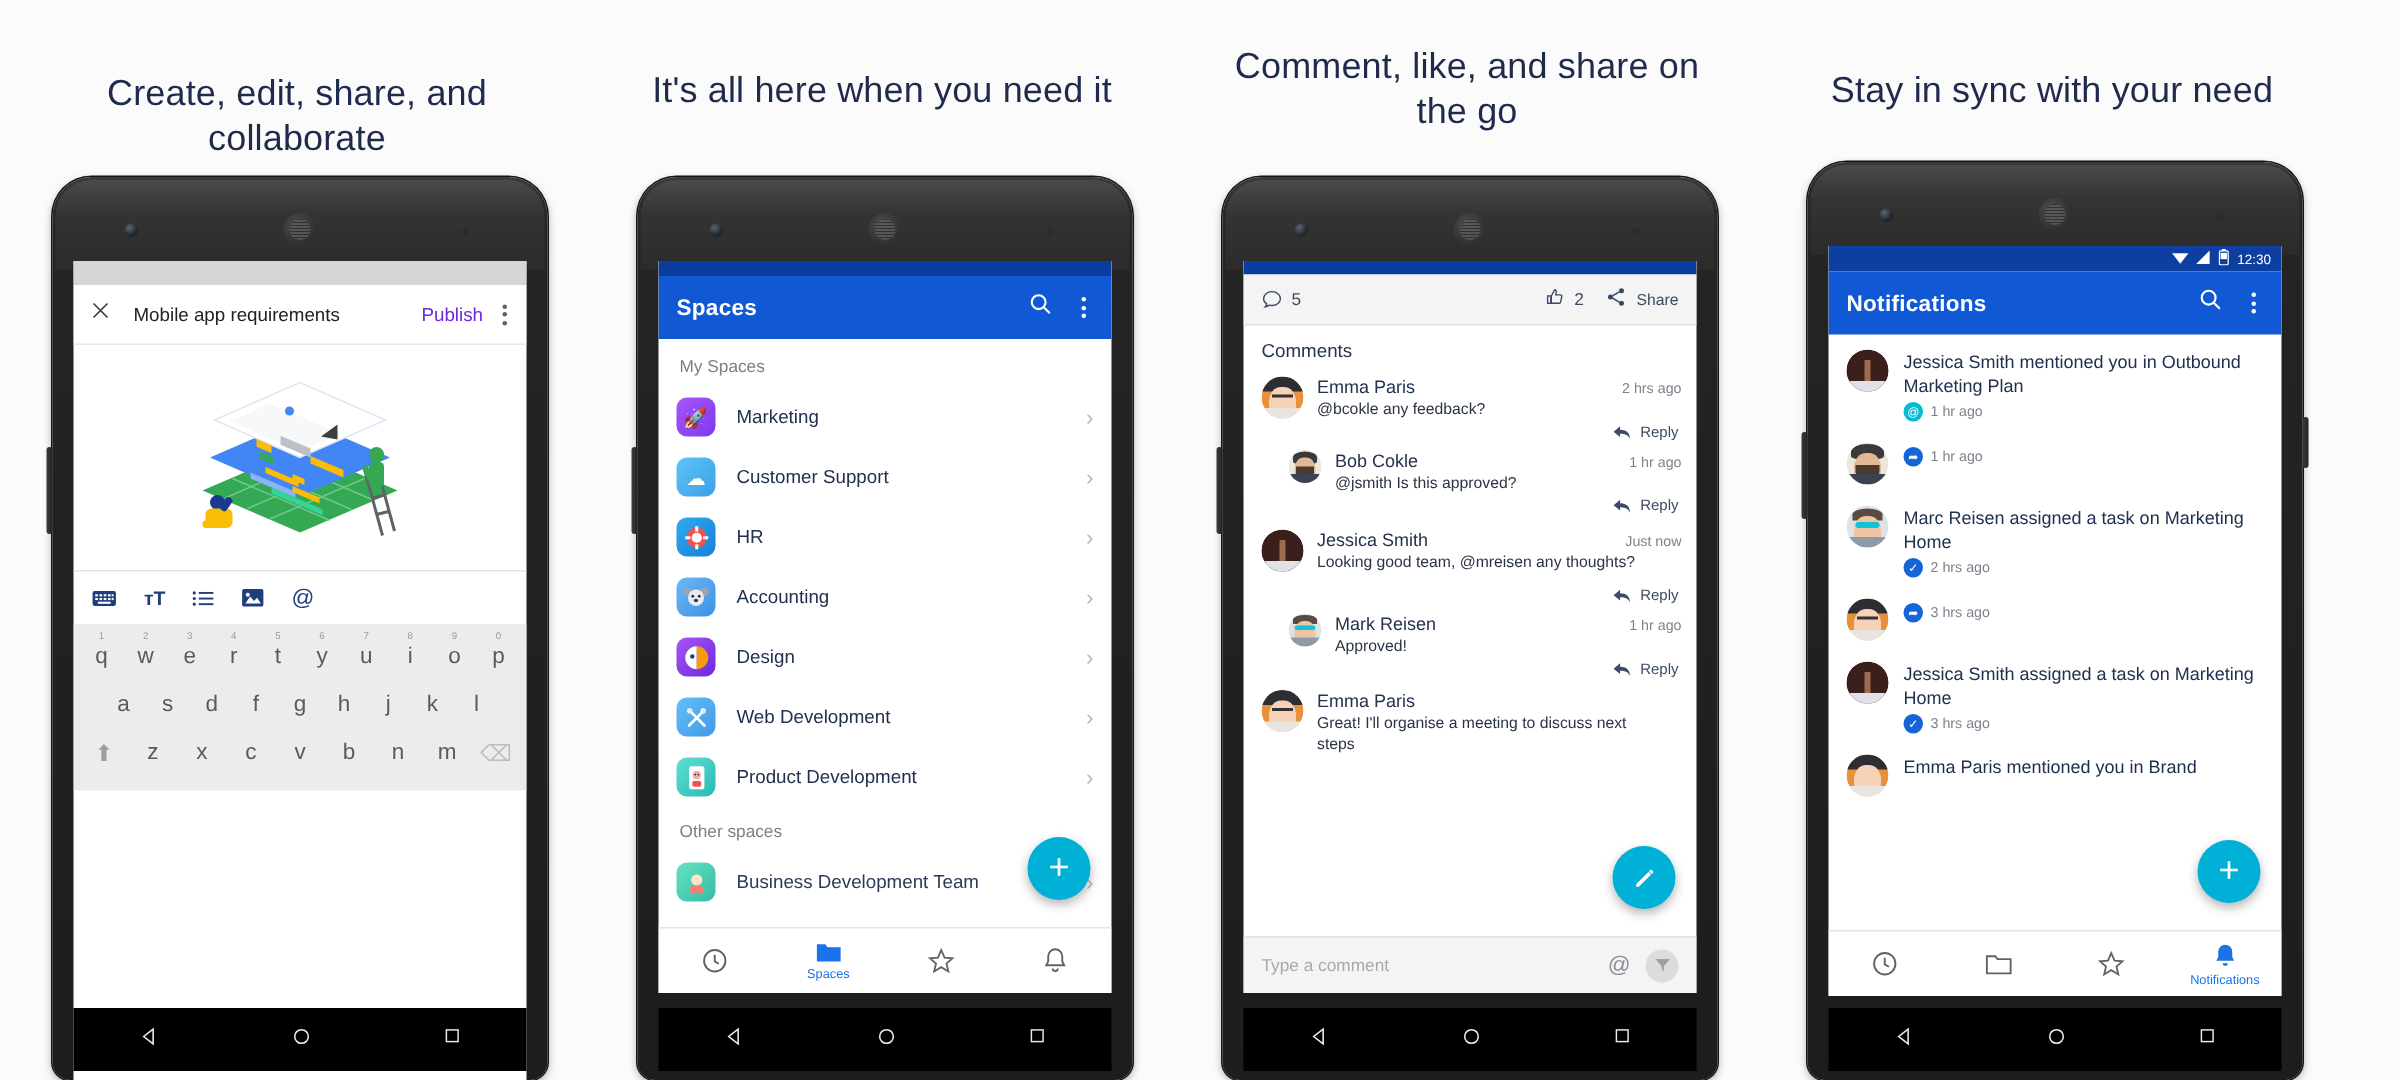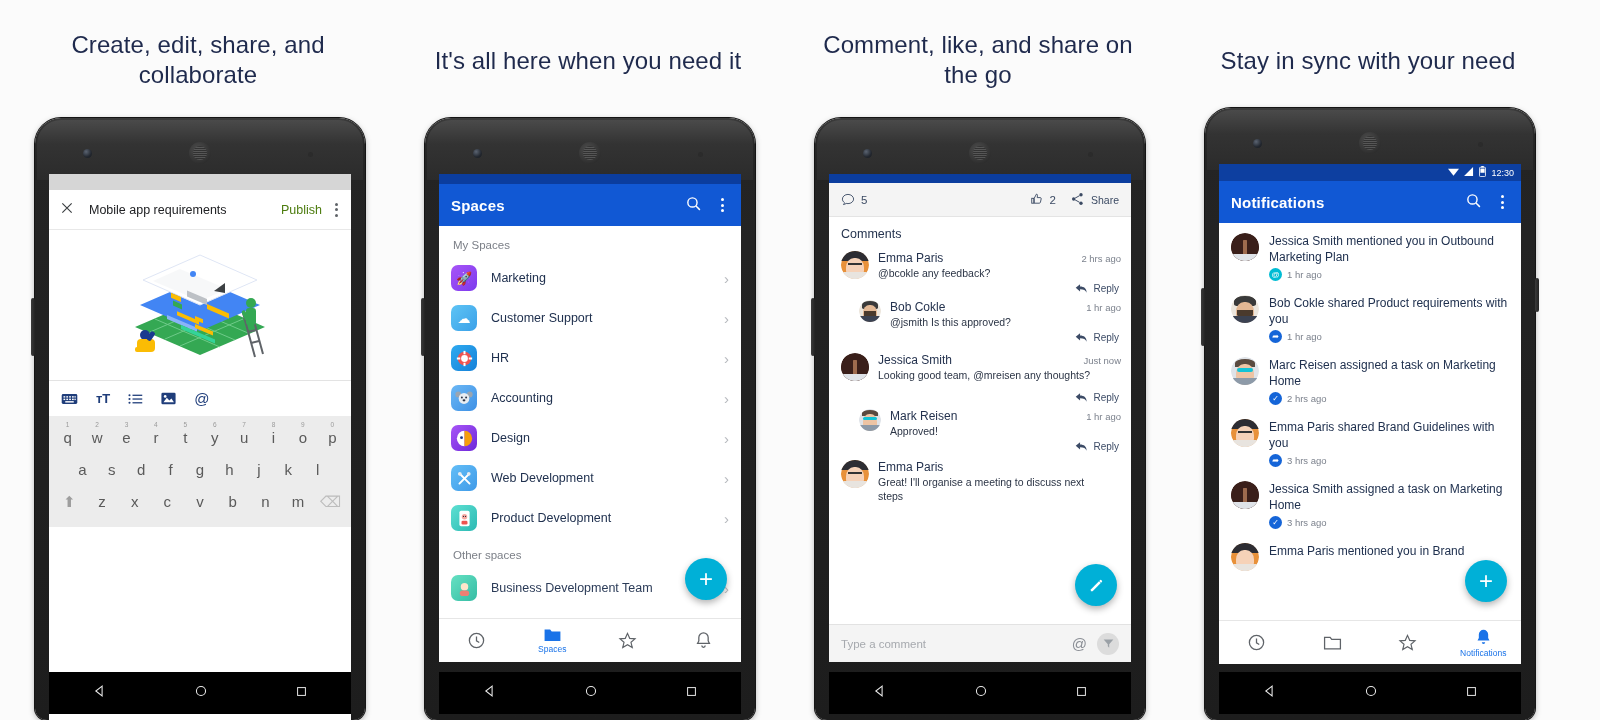--- a/index.html
+++ b/index.html
@@ -81,21 +81,21 @@
 
   
   .sysbar-grey { height:16px; background:#d6d6d6; }
   .doc-appbar{
     height:40px; background:#fff; display:flex; align-items:center;
     padding:0 8px; border-bottom:1px solid #e8e8e8;
   }
   .doc-title{
     color:#202124; font-size:12.5px; margin-left:12px; flex:1;
   }
-  .doc-publish{ color:#4d7c0f; font-size:12.5px; font-weight:500; margin-right:8px;}
+  .doc-publish{ color:#6d28d9; font-size:12.5px; font-weight:500; margin-right:8px;}
   .kebab{ display:flex; flex-direction:column; gap:2.5px; padding:4px 5px; }
   .kebab i{ display:block; width:3px;height:3px;border-radius:50%;background:#5f6368; }
   .doc-illustration{
     height:150px; display:flex; align-items:center; justify-content:center;
   }
   .doc-text{
     padding: 4px 9px 8px 9px; font-size:10.5px; line-height:15.5px; color:#202124;
   }
   .doc-toolbar{
     border-top:1px solid #e3e3e3; height:36px; display:flex; align-items:center;
@@ -200,21 +200,21 @@
     position:absolute; left:18%; right:18%; top:24%; bottom:0;
     border-radius:45% 45% 40% 40%;
   }
   .face .body{ position:absolute; left:0;right:0;bottom:0;height:26%; }
 </style>
 </head>
 <body>
 
 <div class="stage">
 
-  <div class="panel-heading" style="left:38px; top:30px; width:320px;">Create, edit, share, and collaborate</div>
+  <div class="panel-heading" style="left:38px; top:48px; width:320px;">Create, edit, share, and collaborate</div>
 
   <div class="phone" style="left:35px; top:118px; width:330px; height:602px;">
     <div class="phone-body"></div>
     <div class="cam"></div>
     <div class="speaker"></div>
     <div class="sensor"></div>
     <div class="side-btn"></div>
 
     <div class="screen" style="height:580px;">
       <div class="sysbar-grey"></div>
@@ -806,21 +806,20 @@
         <div class="av">
           <div class="face">
               <div class="hair" style="background:#ece6dd"></div>
             <div style="position:absolute;left:12%;right:12%;top:4%;height:36%;background:#3a3a3a;border-radius:50% 50% 20% 20%"></div>
             <div class="skin" style="background:#e3b894"></div>
             <div style="position:absolute;left:22%;right:22%;top:52%;height:34%;background:#4a3a2d;border-radius:0 0 50% 50%"></div>
             <div class="body" style="background:#3b4252"></div>
             </div>
         </div>
         <div class="notif-body">
-          <div class="notif-text"><b>Bob Cokle</b><span> shared </span><b>Product requirements</b><span> with you</span></div>
           <div class="notif-sub">
             <span class="badge" style="background:#1565d8;">➦</span>
             <span class="tm">1 hr ago</span>
           </div>
         </div>
       </div>
 
       <div class="notif-row">
         <div class="av">
           <div class="face">
@@ -844,21 +843,20 @@
         <div class="av">
           <div class="face">
               <div class="hair" style="background:#e8913a"></div>
             <div style="position:absolute;left:0;right:0;top:0;height:34%;background:#2d2d33;border-radius:50% 50% 0 0"></div>
             <div class="skin" style="background:#f6d2b8"></div>
             <div style="position:absolute;left:24%;right:24%;top:42%;height:12%;border-top:2px solid #333;"></div>
             <div class="body" style="background:#e8e4df"></div>
             </div>
         </div>
         <div class="notif-body">
-          <div class="notif-text"><b>Emma Paris</b><span> shared </span><b>Brand Guidelines</b><span> with you</span></div>
           <div class="notif-sub">
             <span class="badge" style="background:#1565d8;">➦</span>
             <span class="tm">3 hrs ago</span>
           </div>
         </div>
       </div>
 
       <div class="notif-row">
         <div class="av">
           <div class="face">

